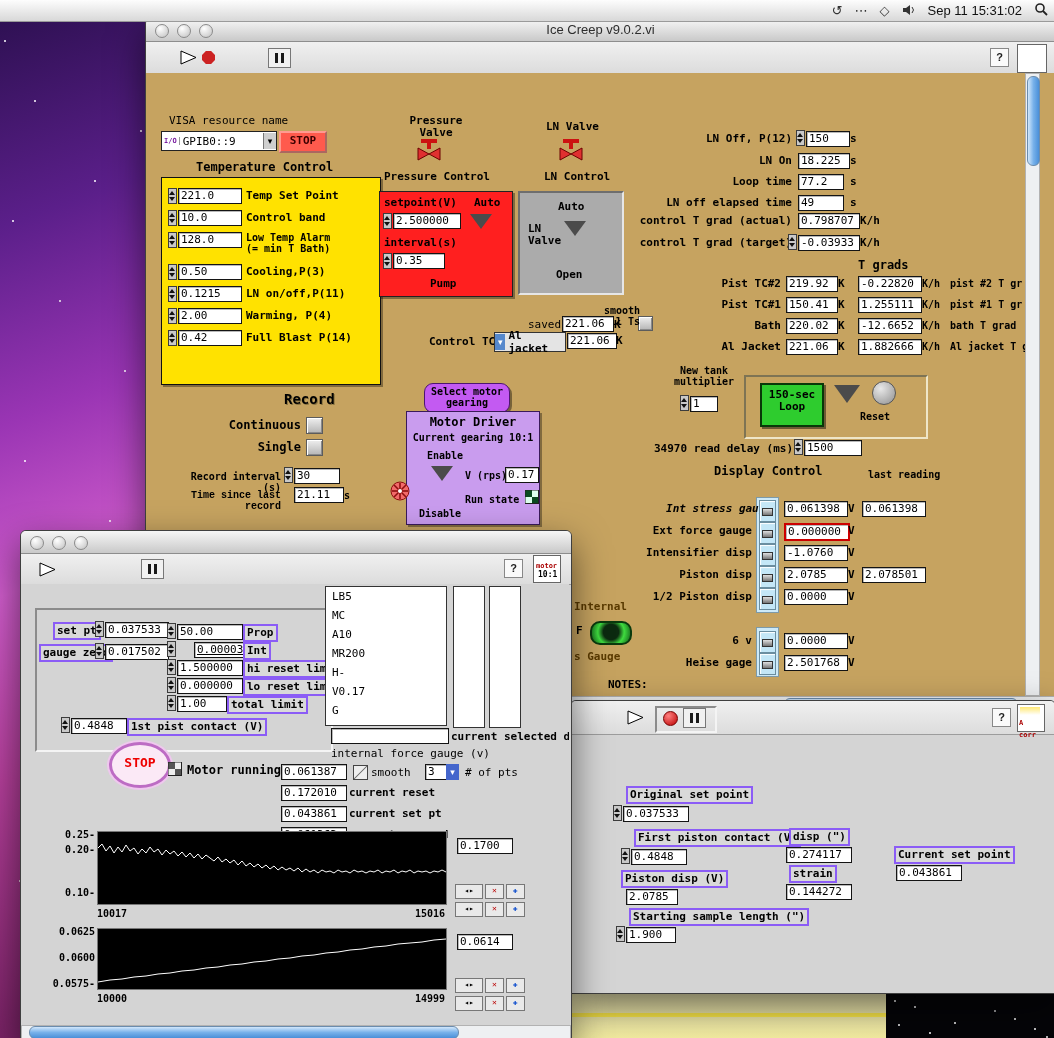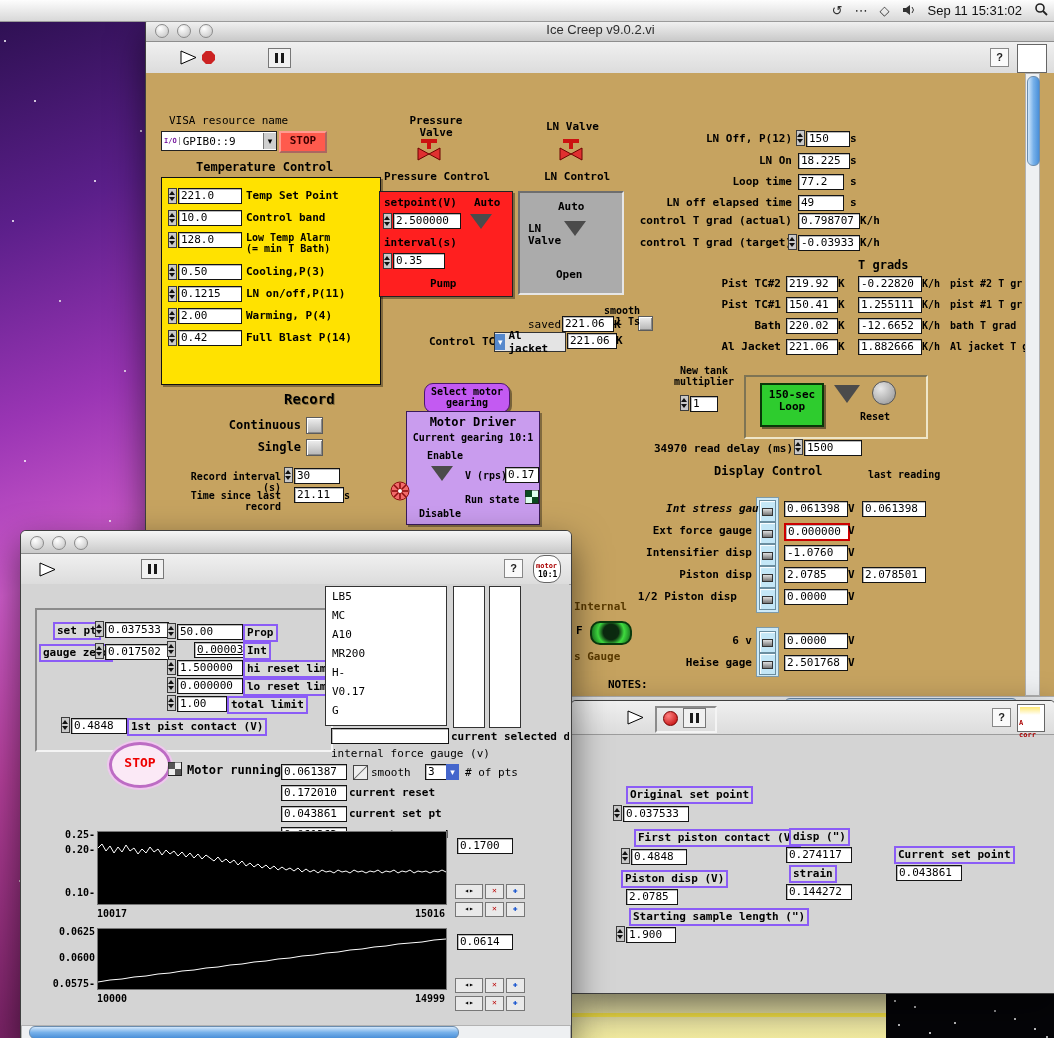--- a/index.html
+++ b/index.html
@@ -237,21 +237,21 @@
     <div class="lb" style="left:470px;top:262px;">K</div>
 
     <div class="lb" style="left:138px;top:320px;font-size:14px;text-shadow:1px 1px 0 #8a7440;">Record</div>
     <div class="lb rt" style="left:55px;top:346px;width:100px;font-size:12px;">Continuous</div>
     <div class="chk" style="left:160px;top:344px;"></div>
     <div class="lb rt" style="left:55px;top:368px;width:100px;font-size:12px;">Single</div>
     <div class="chk" style="left:160px;top:366px;"></div>
     <div class="lb lb10 rt" style="left:25px;top:398px;width:110px;">Record interval (s)</div>
     <div class="sp" style="left:138px;top:394px;"></div>
     <div class="fld" style="left:148px;top:395px;width:40px;">30</div>
-    <div class="lb lb10 rt" style="left:5px;top:417px;width:130px;">Time since last record</div>
+    <div class="lb lb10 rt" style="left:5px;top:417px;width:130px;font-family:Liberation Mono, monospace;">Time since last record</div>
     <div class="fld" style="left:148px;top:414px;width:44px;">21.11</div>
     <div class="lb lb10" style="left:198px;top:417px;">s</div>
 
     <div class="lb lb10" style="left:278px;top:310px;width:84px;height:26px;background:#c35af2;border:1px solid #4d1670;border-radius:9px;text-align:center;padding-top:2px;box-shadow:2px 2px 0 rgba(0,0,0,.4);">Select motor
 gearing</div>
     <div class="a" style="left:260px;top:338px;width:132px;height:112px;background:#c99cee;border:1px solid #3a1a5a;box-shadow:2px 2px 0 rgba(0,0,0,.35);">
       <div class="lb" style="left:0;top:4px;width:132px;text-align:center;font-size:12px;">Motor Driver</div>
       <div class="lb lb10" style="left:0;top:20px;width:132px;text-align:center;">Current gearing 10:1</div>
       <div class="lb lb10" style="left:20px;top:38px;">Enable</div>
       <span class="droptri" style="left:24px;top:54px;"></span>
@@ -308,21 +308,21 @@
     <div class="lb" style="left:702px;top:452px;">V</div>
     <div class="lb rt" style="left:468px;top:474px;width:138px;">Intensifier disp</div>
     <div class="tog" style="left:613px;top:471px;"></div>
     <div class="fld" style="left:638px;top:472px;width:58px;">-1.0760</div>
     <div class="lb" style="left:702px;top:474px;">V</div>
     <div class="lb rt" style="left:468px;top:496px;width:138px;">Piston disp</div>
     <div class="tog" style="left:613px;top:493px;"></div>
     <div class="fld" style="left:638px;top:494px;width:58px;">2.0785</div>
     <div class="lb" style="left:702px;top:496px;">V</div>
     <div class="fld" style="left:716px;top:494px;width:58px;">2.078501</div>
-    <div class="lb rt" style="left:453px;top:518px;width:138px;">1/2 Piston disp</div>
+    <div class="lb rt" style="left:468px;top:518px;width:138px;">1/2 Piston disp</div>
     <div class="tog" style="left:613px;top:515px;"></div>
     <div class="fld" style="left:638px;top:516px;width:58px;">0.0000</div>
     <div class="lb" style="left:702px;top:518px;">V</div>
     <div class="lb rt" style="left:468px;top:562px;width:138px;">6 v</div>
     <div class="tog" style="left:613px;top:558px;"></div>
     <div class="fld" style="left:638px;top:560px;width:58px;">0.0000</div>
     <div class="lb" style="left:702px;top:562px;">V</div>
     <div class="lb rt" style="left:468px;top:584px;width:138px;">Heise gage</div>
     <div class="tog" style="left:613px;top:580px;"></div>
     <div class="fld" style="left:638px;top:582px;width:58px;">2.501768</div>
@@ -391,21 +391,21 @@
   </div>
   <div class="bar" style="height:30px;">
     <span class="a" style="left:18px;top:8px;"><svg width="17" height="15" viewBox="0 0 17 15">
           <path d="M1 1 L1 14 L16 7.5 Z" fill="#fff" stroke="#000"></path>
         </svg></span>
     <span class="pausebtn" style="left:120px;top:5px;">
         <i></i>
         <i></i>
       </span>
     <span class="helpbtn" style="right:48px;top:5px;">?</span>
-    <span class="vic" style="right:10px;top:1px;width:26px;height:26px;border-radius:11px;">
+    <span class="vic" style="right:10px;top:1px;width:26px;height:26px;">
       <span class="lb" style="left:2px;top:4px;font-size:7px;color:#a00;">motor</span>
       <span class="lb" style="left:4px;top:13px;font-size:8px;">10:1</span>
     </span>
   </div>
   <div class="a" style="left:0;top:53px;width:548px;height:441px;background:#d4d4d4;overflow:hidden;">
 
     <div class="grooveg" style="left:14px;top:24px;width:294px;height:140px;">
       <div class="boxlbl" style="left:16px;top:12px;">set pt</div>
       <div class="sp" style="left:58px;top:11px;"></div>
       <div class="fld" style="left:68px;top:12px;width:58px;">0.037533</div>

